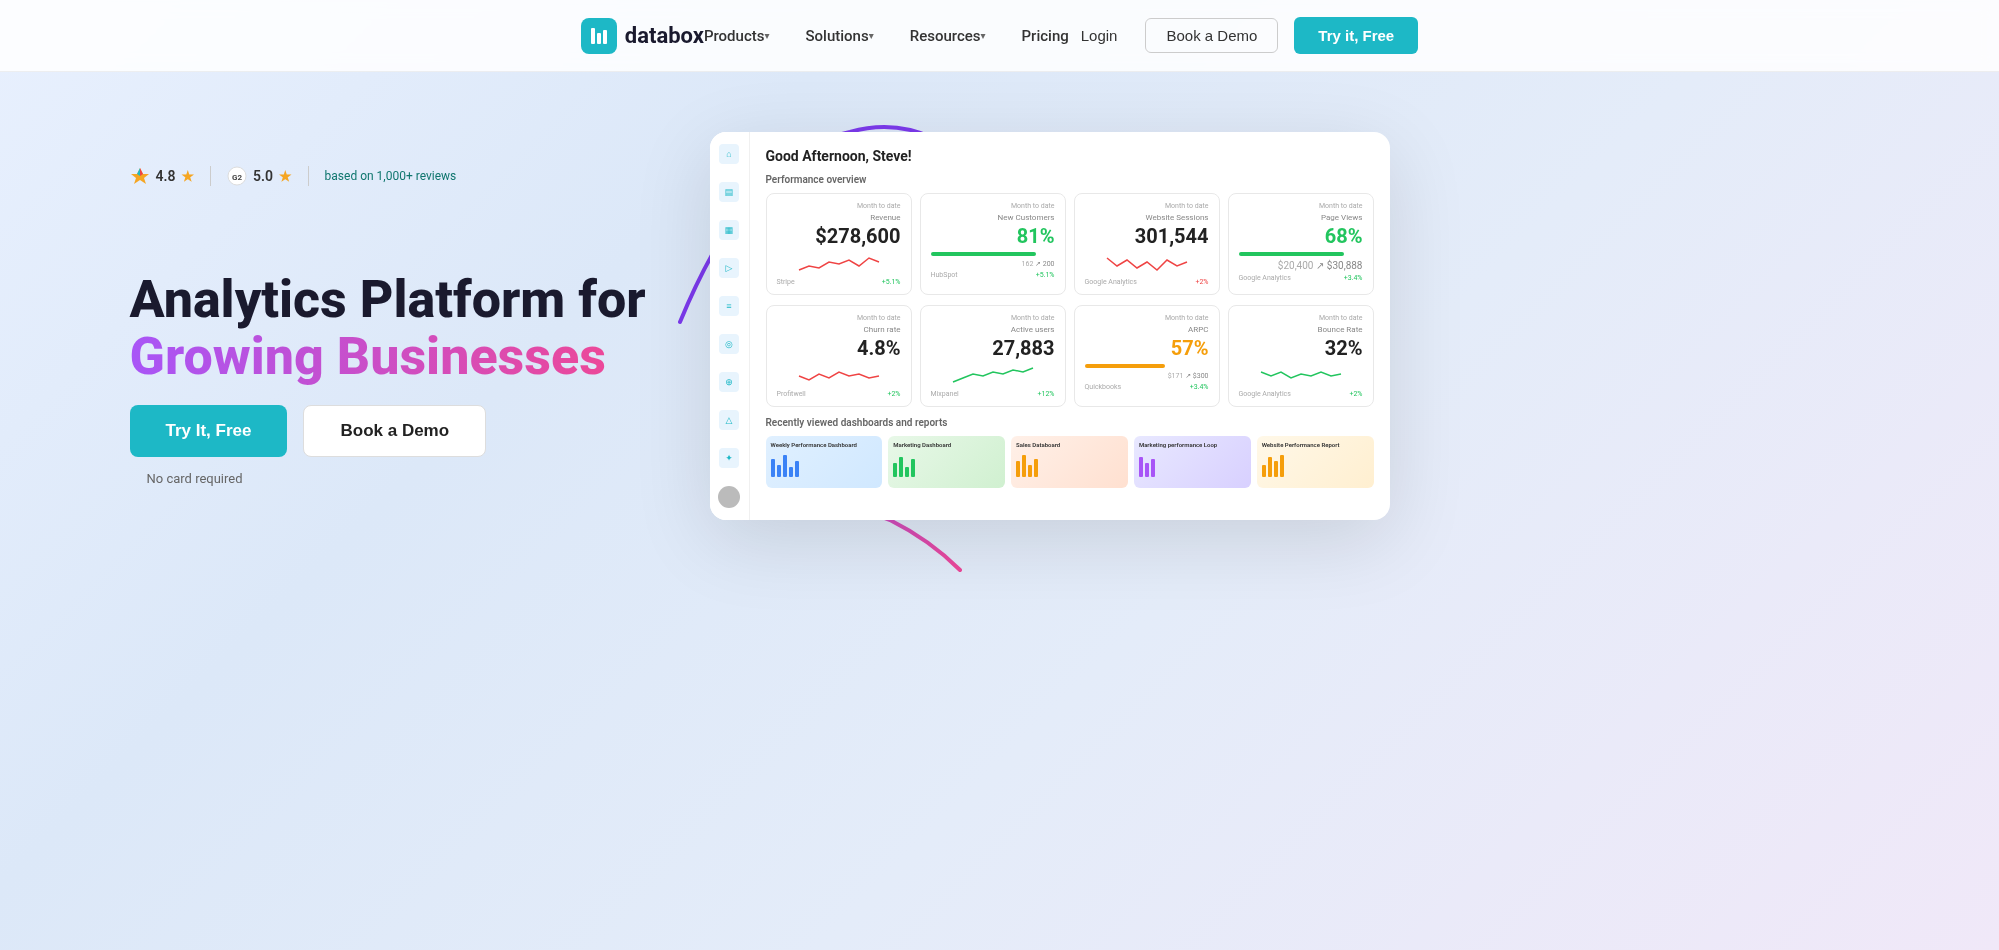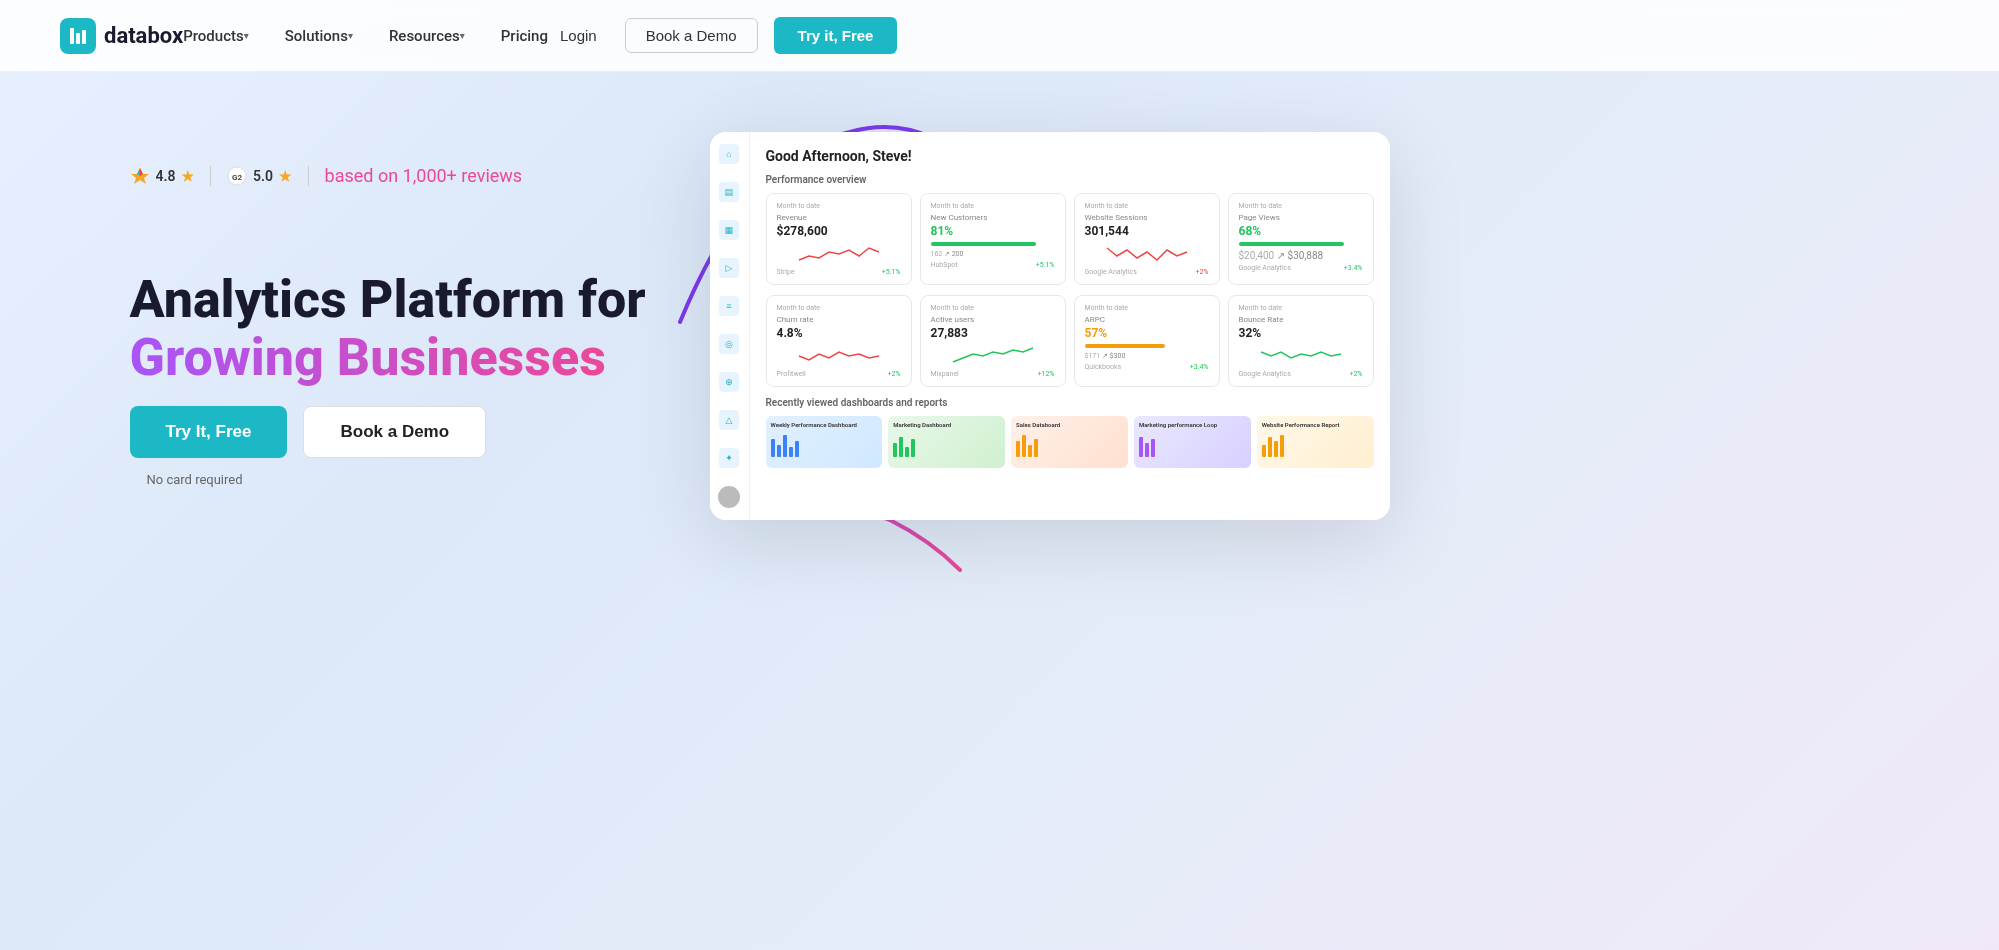--- a/index.html
+++ b/index.html
@@ -7,21 +7,21 @@
       font-family: -apple-system, BlinkMacSystemFont, 'Segoe UI', Roboto, sans-serif;
       background: linear-gradient(135deg, #e8f0fe 0%, #dce8f8 30%, #e4ecf9 60%, #f0e8f8 100%);
       min-height: 950px;
       overflow-x: hidden;
     }
 
     
     .navbar {
       display: flex;
       align-items: center;
-      justify-content: flex-start;
+      justify-content: center;
       padding: 4px 60px;
       height: 72px;
       background: rgba(255,255,255,0.85);
       backdrop-filter: blur(8px);
       border-bottom: 1px solid rgba(0,0,0,0.06);
       position: sticky;
       top: 0;
       z-index: 100;
     }
     .nav-logo {
@@ -115,22 +115,22 @@
       font-weight: 600;
       color: #333;
     }
     .rating-star { color: #f5a623; font-size: 14px; }
     .rating-divider {
       width: 1px;
       height: 20px;
       background: #ccc;
     }
     .rating-reviews {
-      font-size: 18px;
-      color: #ec4899;
+      font-size: 12px;
+      color: #0f766e;
     }
     .hero-title {
       font-size: 52px;
       font-weight: 800;
       line-height: 1.1;
       color: #1a1a2e;
       margin-bottom: 20px;
     }
     .hero-title-gradient {
       background: linear-gradient(90deg, #a855f7, #ec4899);
@@ -257,39 +257,40 @@
       font-size: 10px;
       font-weight: 600;
       color: #666;
       margin-bottom: 8px;
     }
     .db-metrics-grid {
       display: grid;
       grid-template-columns: repeat(4, 1fr);
       gap: 8px;
       margin-bottom: 10px;
+      text-align: right;
     }
     .db-metric-card {
       background: #fff;
       border: 1px solid #e8e8e8;
       border-radius: 8px;
       padding: 8px 10px;
     }
     .db-metric-label {
       font-size: 8px;
       color: #888;
       margin-bottom: 2px;
     }
     .db-metric-top {
       font-size: 7px;
       color: #aaa;
       margin-bottom: 3px;
     }
     .db-metric-value {
-      font-size: 12px;
+      font-size: 20px;
       font-weight: 700;
       color: #222;
       margin-bottom: 4px;
     }
     .db-metric-value.green { color: #22c55e; }
     .db-metric-value.orange { color: #f59e0b; }
     .db-metric-sparkline {
       height: 22px;
       margin-bottom: 4px;
     }

